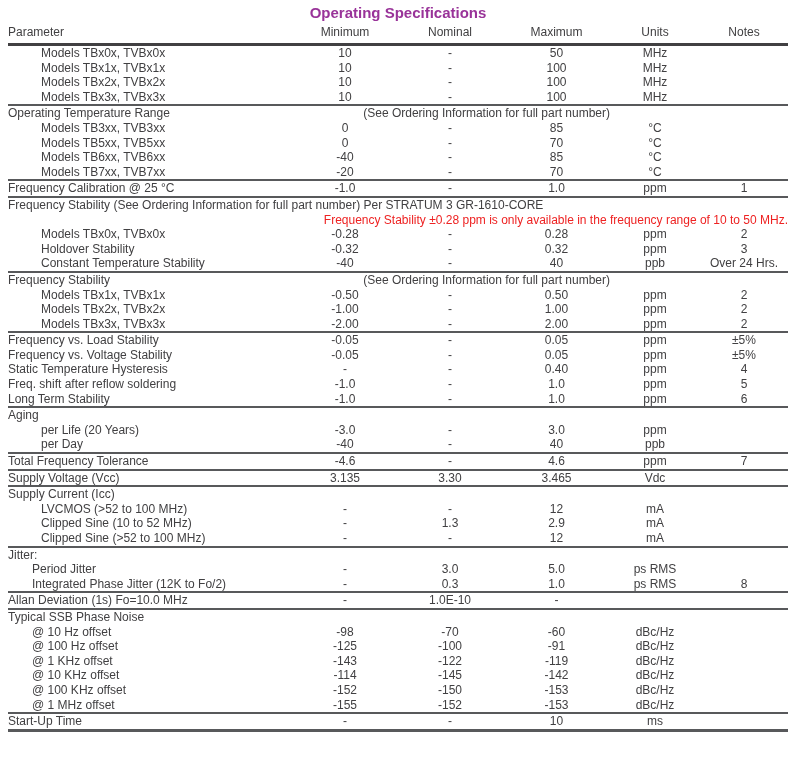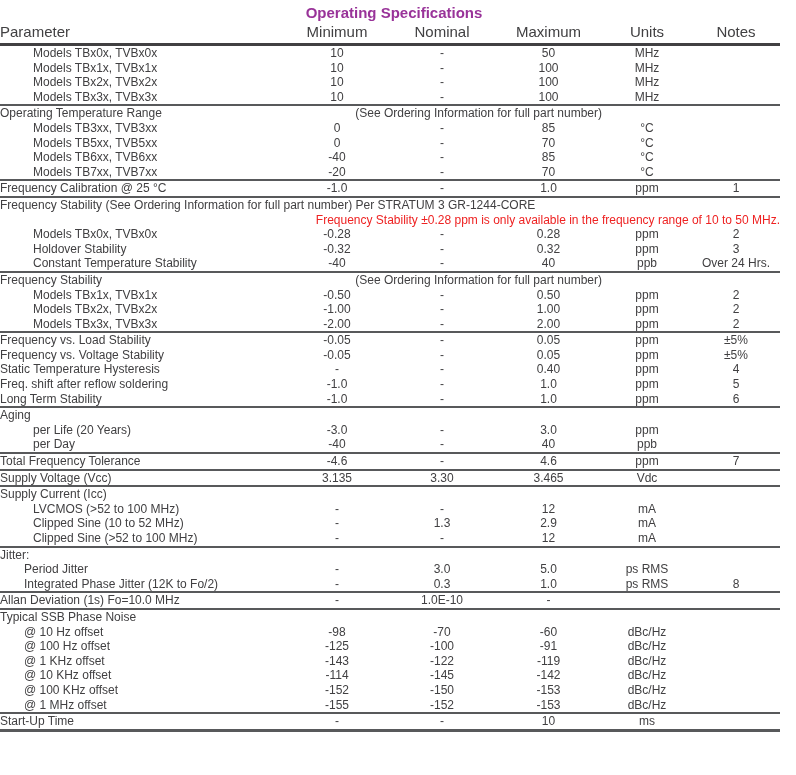--- a/index.html
+++ b/index.html
@@ -4,37 +4,37 @@
 <style>
   :root{
     --title:#993399; --warning:#ee2222; --text:#414042; --rule:#58595b;
   }
   html,body{margin:0;padding:0;background:#ffffff;}
   body{
     width:796px;height:775px;overflow:hidden;
     font-family:"Liberation Sans","DejaVu Sans",sans-serif;
     color:var(--text);
   }
-  .page{padding:3px 8px 0 0;}
+  .page{padding:3px 8px 0 8px;}
   .title{
     text-align:center;color:var(--title);font-weight:bold;
     font-size:15px;line-height:19px;padding-bottom:2px;
   }
   table{
     border-collapse:collapse;table-layout:fixed;width:780px;
     font-size:12px;
   }
   col.c-param{width:285px;}
   col.c-min{width:104px;}
   col.c-nom{width:106px;}
   col.c-max{width:107px;}
   col.c-units{width:90px;}
   col.c-notes{width:88px;}
   thead th{
-    font-weight:normal;font-size:15px;text-align:center;
+    font-weight:normal;font-size:12px;text-align:center;
     padding:0 0 3px 0;line-height:16px;margin-top:12px;
   }
   thead th.left{text-align:left;}
   thead tr{border-bottom:3px solid var(--text);}
   td{
     height:14.6px;line-height:14.6px;padding:0;margin:0;
     text-align:center;vertical-align:middle;white-space:nowrap;
   }
   td.param{text-align:left;}
   td.ind1{padding-left:24px;}
@@ -142,21 +142,21 @@
         </tr>
         <tr class="rule">
           <td class="param">Frequency Calibration @ 25 °C</td>
           <td class="val">-1.0</td>
           <td class="val">-</td>
           <td class="val">1.0</td>
           <td class="units">ppm</td>
           <td class="notes">1</td>
         </tr>
         <tr>
-          <td class="param" colspan="6">Frequency Stability (See Ordering Information for full part number) Per STRATUM 3 GR-1244-CORE</td>
+          <td class="param" colspan="6">Frequency Stability (See Ordering Information for full part number) Per STRATUM 3 GR-1610-CORE</td>
         </tr>
         <tr>
           <td class="param ind1 red" colspan="6">Frequency Stability ±0.28 ppm is only available in the frequency range of 10 to 50 MHz.</td>
         </tr>
         <tr>
           <td class="param ind2">Models TBx0x, TVBx0x</td>
           <td class="val">-0.28</td>
           <td class="val">-</td>
           <td class="val">0.28</td>
           <td class="units">ppm</td>

